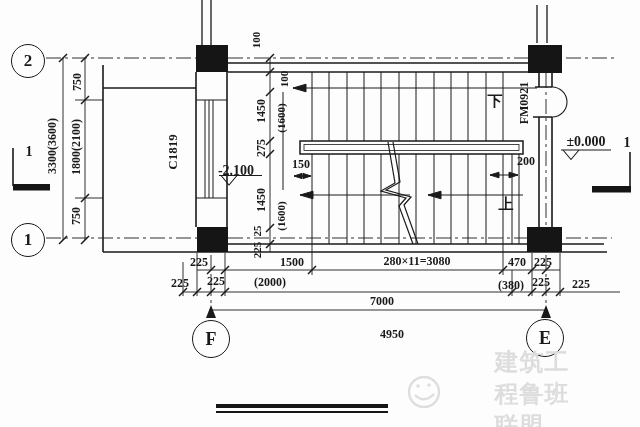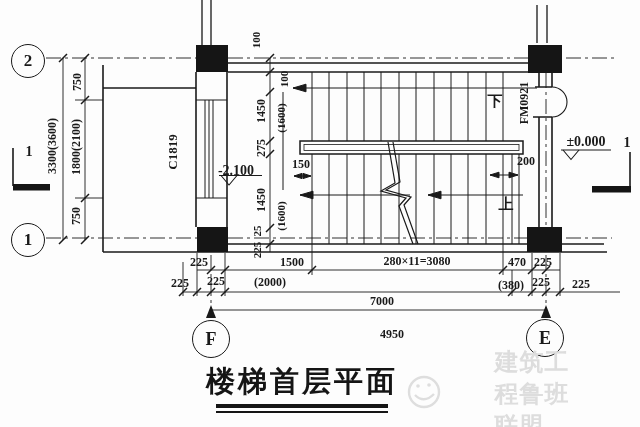--- a/index.html
+++ b/index.html
@@ -217,19 +217,18 @@
   <div class="lab" style="left:180px;top:283px;">225</div>
   <div class="lab" style="left:216px;top:281px;">225</div>
   <div class="lab" style="left:270px;top:282px;">(2000)</div>
   <div class="lab" style="left:392px;top:289px;margin-top:45px;">4950</div>
   <div class="lab" style="left:511px;top:285px;">(380)</div>
   <div class="lab" style="left:541px;top:282px;">225</div>
   <div class="lab" style="left:581px;top:284px;">225</div>
 
   <div class="lab" style="left:382px;top:301px;">7000</div>
 
-  <div class="title">楼梯首层平面</div>
   <div class="rule1"></div>
   <div class="rule2"></div>
 
   <div class="wmark">建筑工程鲁班联盟</div>
 
 </div>
 
 </body></html>

